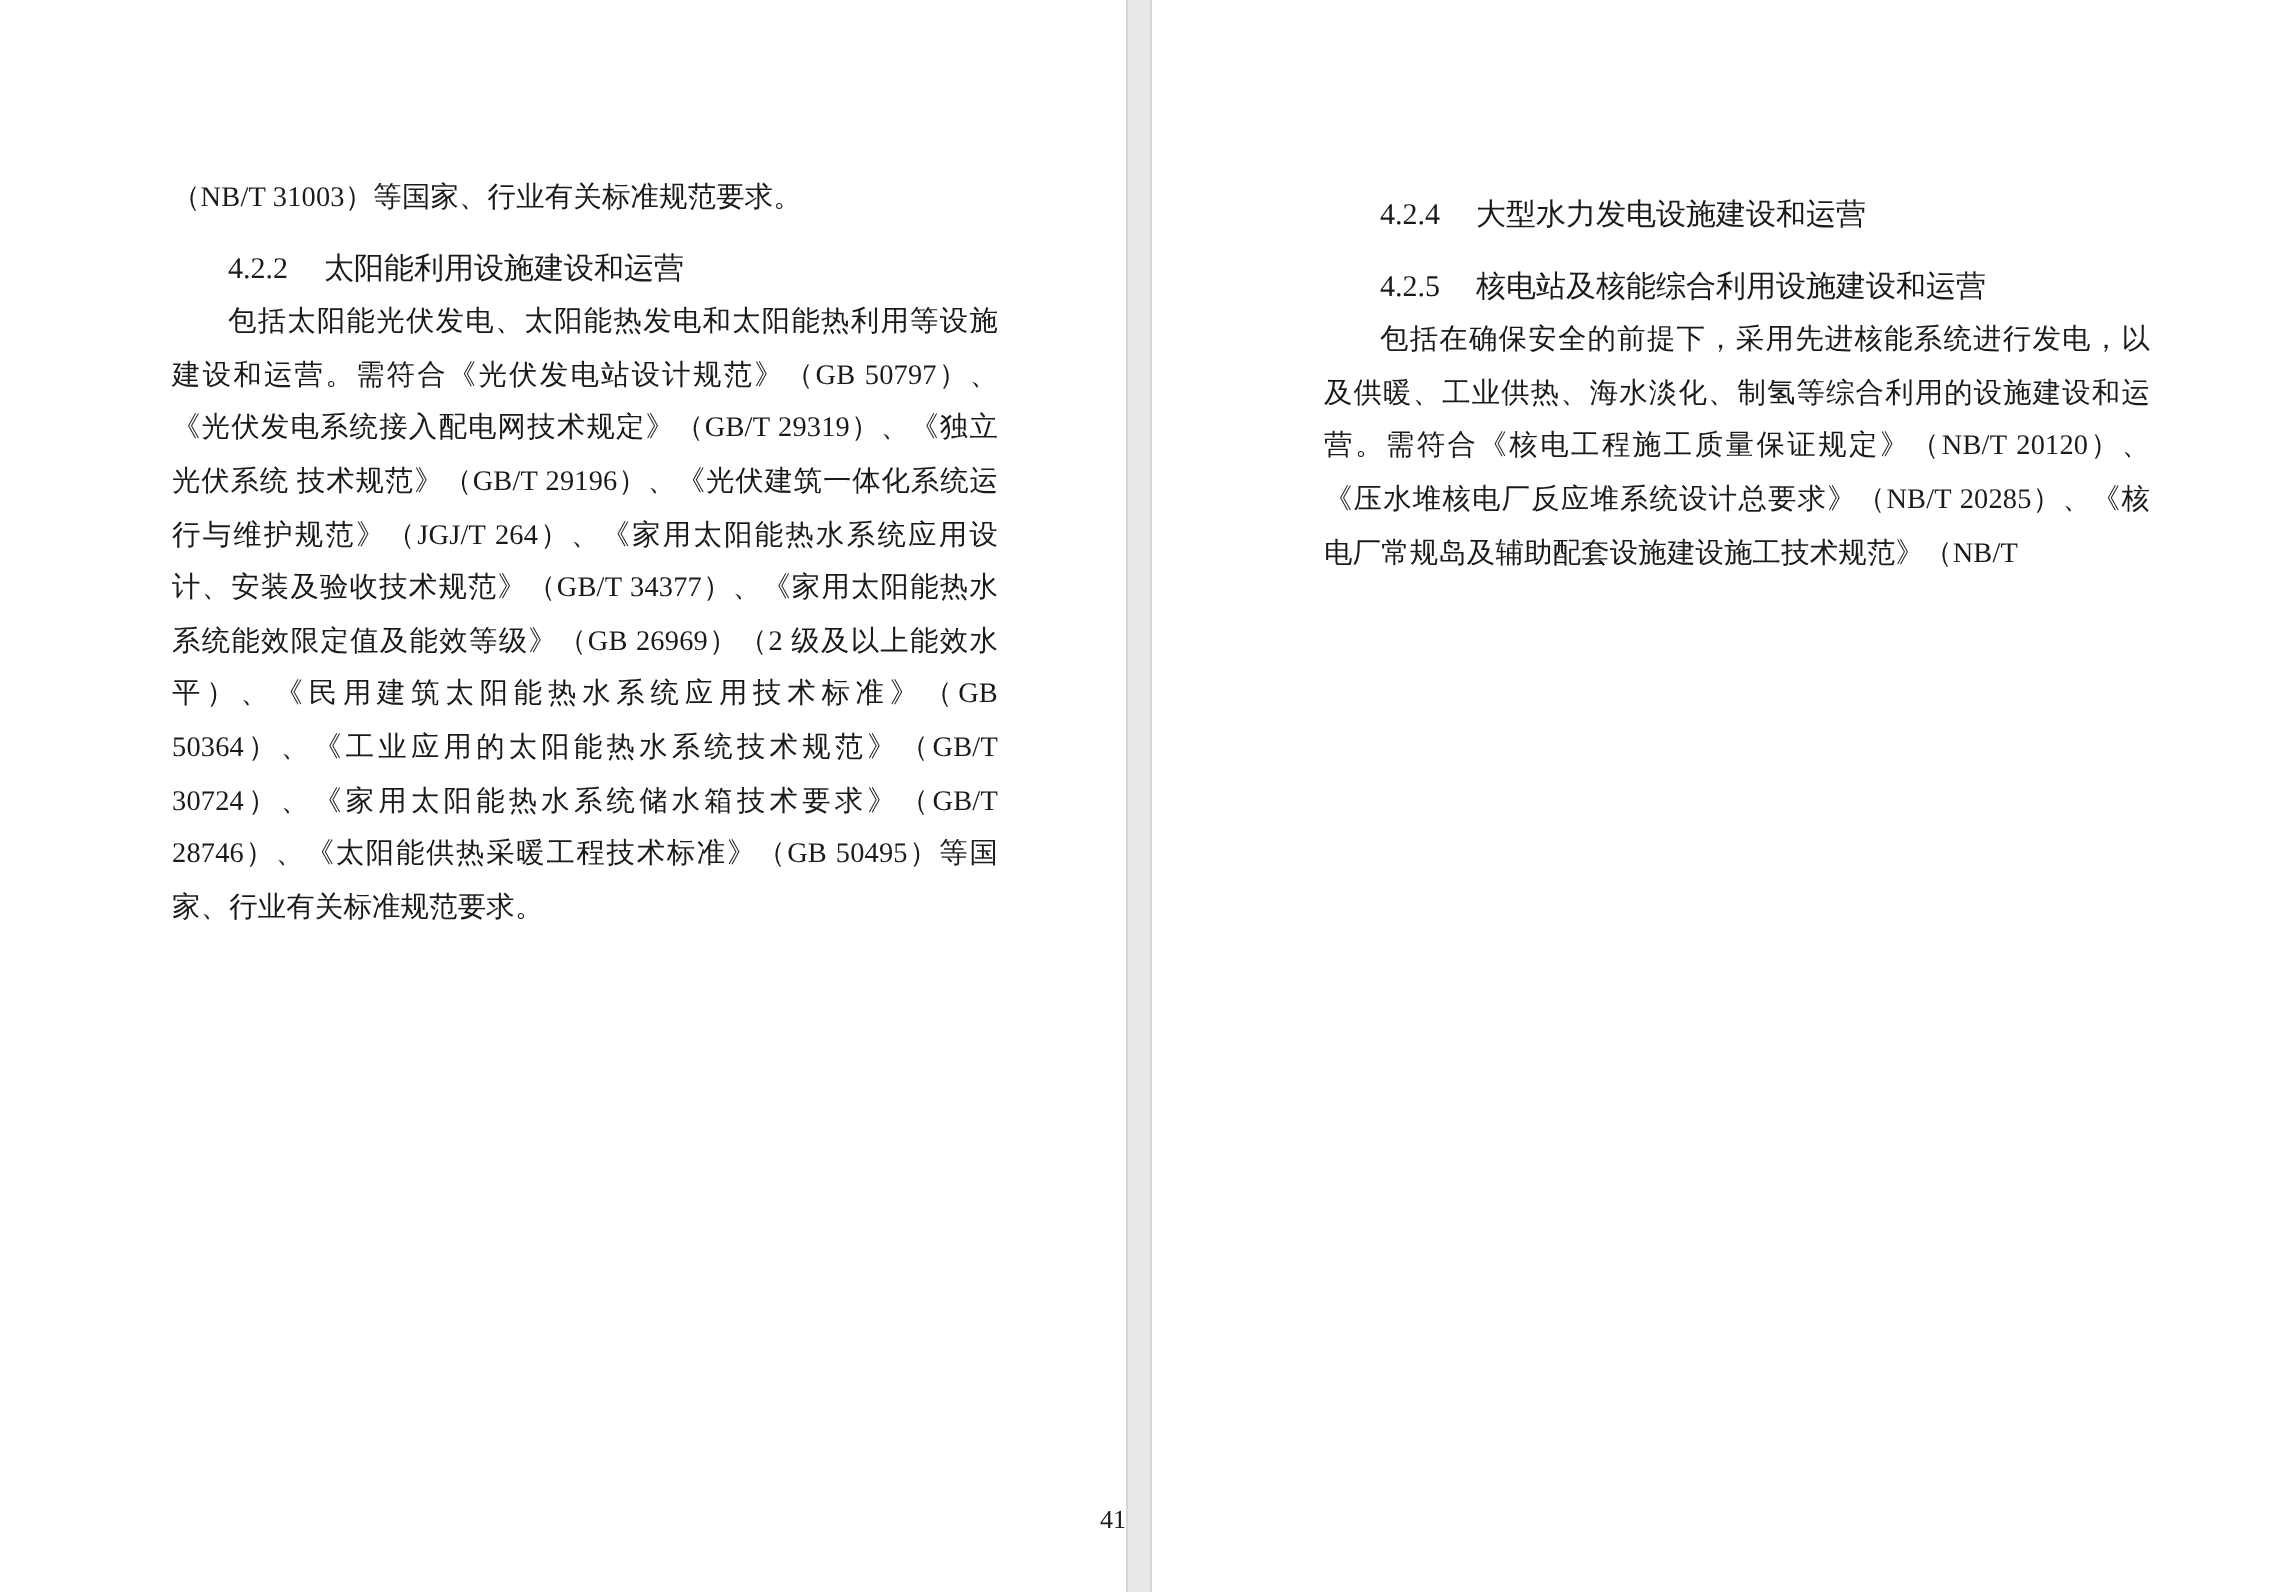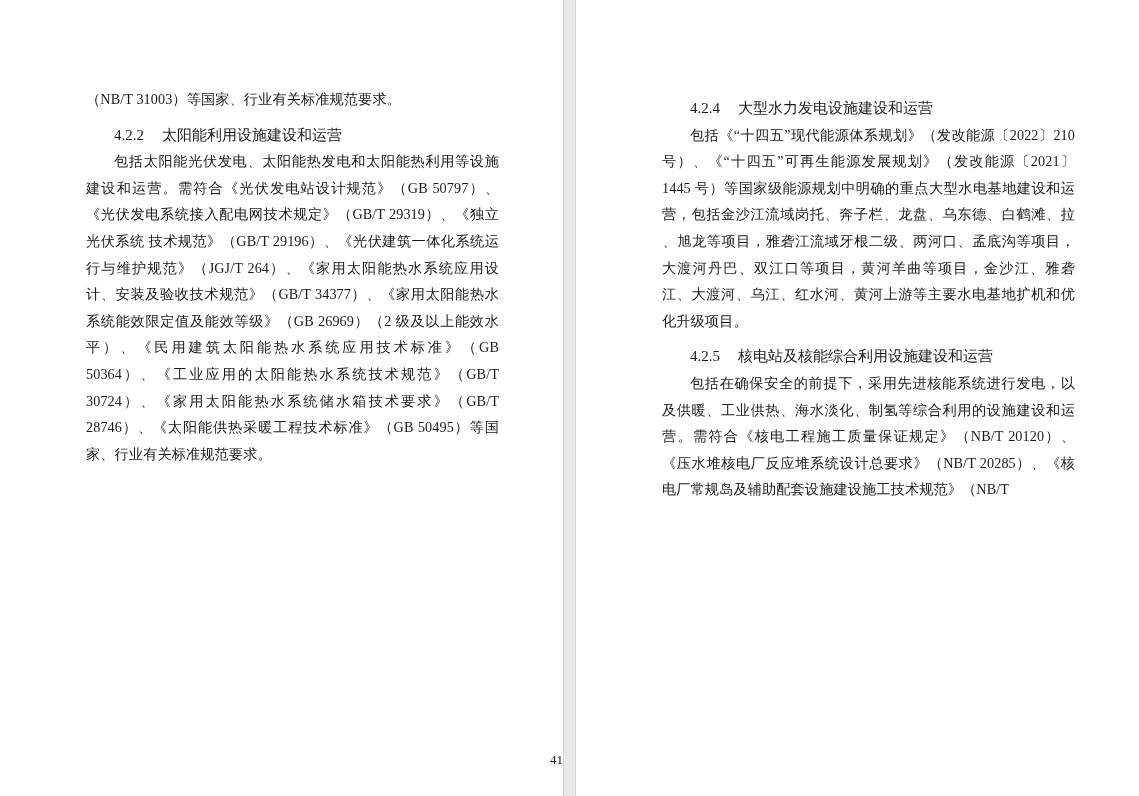--- a/index.html
+++ b/index.html
@@ -83,20 +83,19 @@
       <p class="para indent">包括太阳能光伏发电、太阳能热发电和太阳能热利用等设施建设和运营。需符合《光伏发电站设计规范》（GB 50797）、《光伏发电系统接入配电网技术规定》（GB/T 29319）、《独立光伏系统 技术规范》（GB/T 29196）、《光伏建筑一体化系统运行与维护规范》（JGJ/T 264）、《家用太阳能热水系统应用设计、安装及验收技术规范》（GB/T 34377）、《家用太阳能热水系统能效限定值及能效等级》（GB 26969）（2 级及以上能效水平）、《民用建筑太阳能热水系统应用技术标准》（GB 50364）、《工业应用的太阳能热水系统技术规范》（GB/T 30724）、《家用太阳能热水系统储水箱技术要求》（GB/T 28746）、《太阳能供热采暖工程技术标准》（GB 50495）等国家、行业有关标准规范要求。</p>
       <div class="gap-sm"></div>
     </div>
     <div class="page-number">41</div>
   </div>
 
   <div class="page">
     <div class="page-inner">
       <div class="gap-sm"></div>
       <p class="heading"><span class="num">4.2.4</span><span>大型水力发电设施建设和运营</span></p>
-      <p class="para indent">包括《“十四五”现代能源体系规划》（发改能源〔2022〕210 号）、《“十四五”可再生能源发展规划》（发改能源〔2021〕1445 号）等国家级能源规划中明确的重点大型水电基地建设和运营，包括金沙江流域岗托、奔子栏、龙盘、乌东德、白鹤滩、拉঍、旭龙等项目，雅砻江流域牙根二级、两河口、孟底沟等项目，大渡河丹巴、双江口等项目，黄河羊曲等项目，金沙江、雅砻江、大渡河、乌江、红水河、黄河上游等主要水电基地扩机和优化升级项目。</p>
       <div class="gap-sm"></div>
       <p class="heading"><span class="num">4.2.5</span><span>核电站及核能综合利用设施建设和运营</span></p>
       <p class="para indent">包括在确保安全的前提下，采用先进核能系统进行发电，以及供暖、工业供热、海水淡化、制氢等综合利用的设施建设和运营。需符合《核电工程施工质量保证规定》（NB/T 20120）、《压水堆核电厂反应堆系统设计总要求》（NB/T 20285）、《核电厂常规岛及辅助配套设施建设施工技术规范》（NB/T</p>
     </div>
   </div>
 
 </div>
 
 </body></html>

